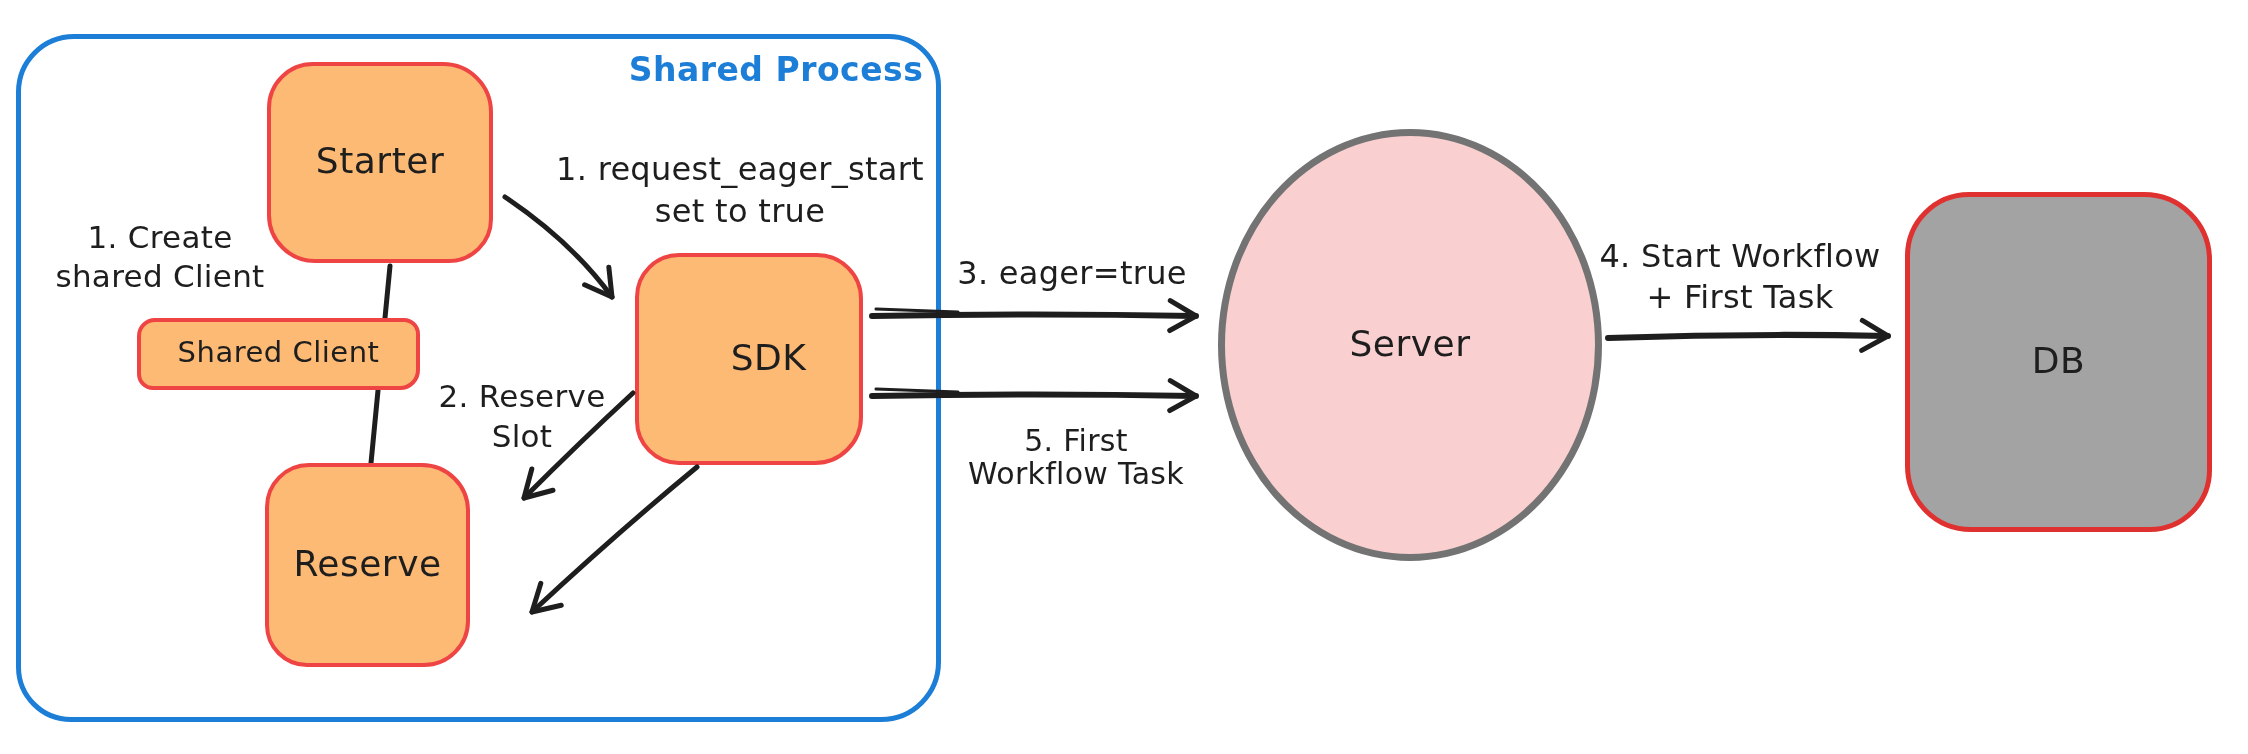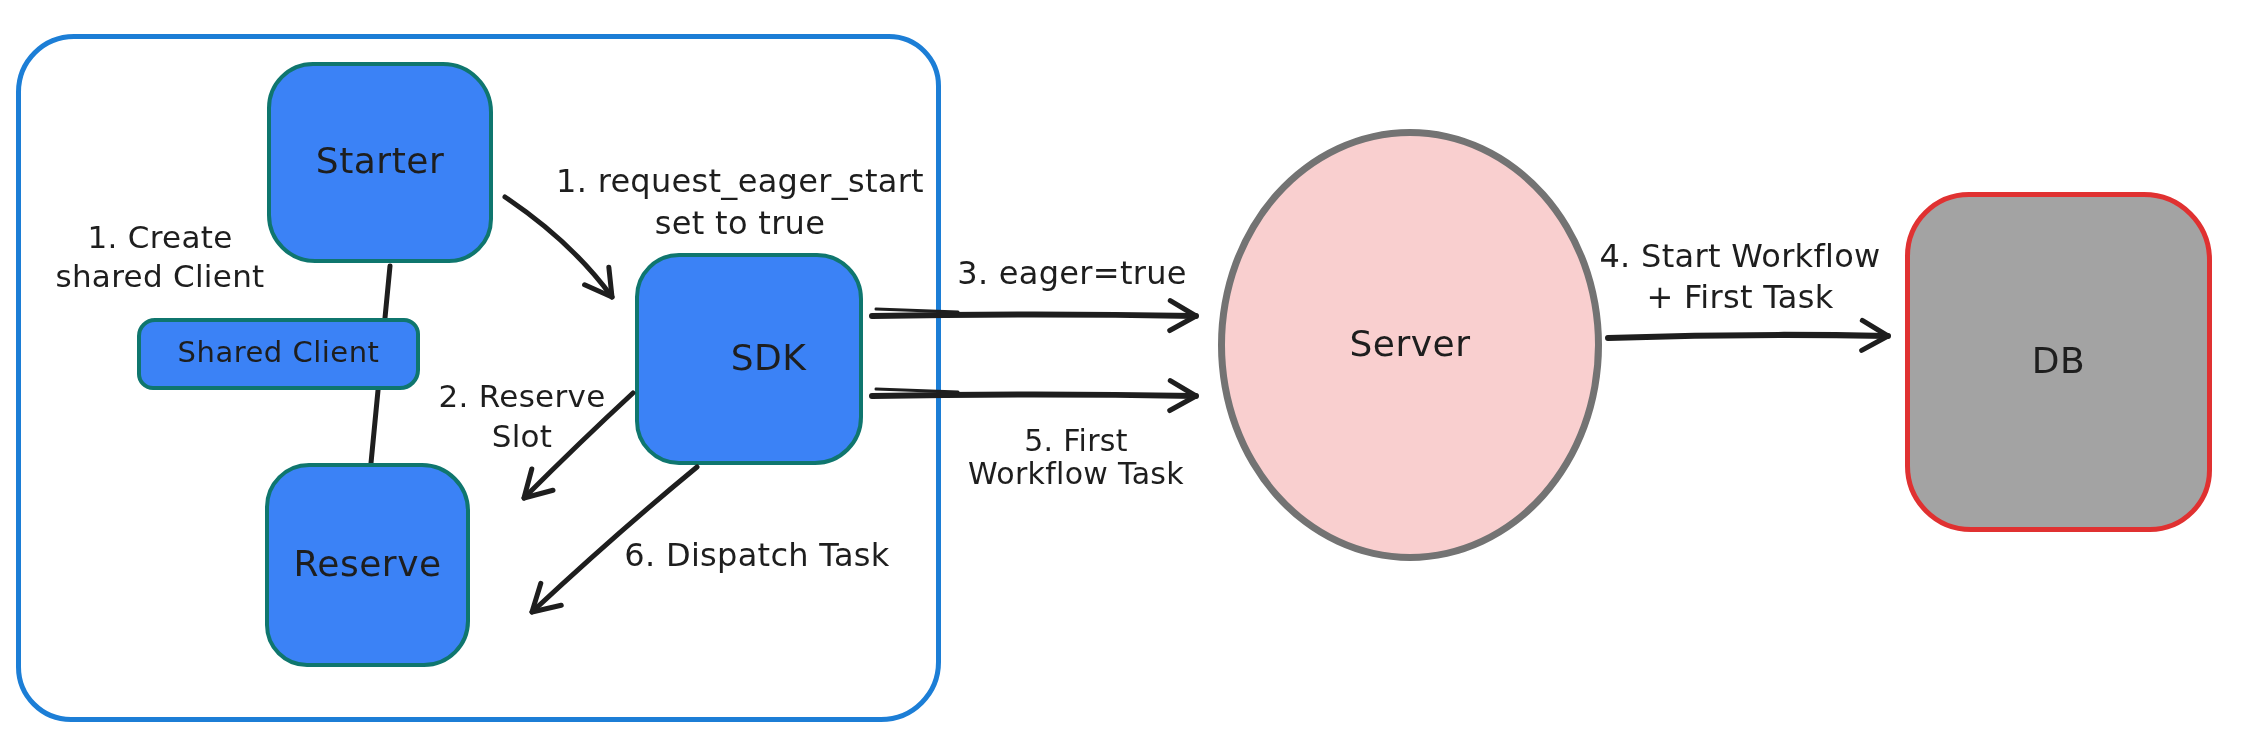--- a/index.html
+++ b/index.html
@@ -23,21 +23,21 @@
   .sp-label{
     position:absolute;left:776px;top:50px;transform:translateX(-50%);
     color:#1c7ed6;font-size:33px;font-weight:bold;letter-spacing:.5px;
     white-space:nowrap;z-index:5;
   }
 
   
   .node{
     position:absolute;box-sizing:border-box;
     display:flex;align-items:center;justify-content:center;
-    background:#3b82f6;border:4px solid #0f766e;
+    background:#fdba74;border:4px solid #ef4444;
     font-size:36px;letter-spacing:.5px;z-index:3;
   }
   .node span{transform:translateY(-2px);}
   .starter{left:267px;top:62px;width:226px;height:201px;border-radius:46px 50px 44px 48px;}
   .shared-client{left:137px;top:318px;width:283px;height:72px;border-radius:18px 16px 20px 16px;font-size:29px;}
   .worker{left:265px;top:463px;width:205px;height:204px;border-radius:44px 48px 46px 42px;}
   .sdk{left:635px;top:253px;width:228px;height:212px;border-radius:44px 46px 48px 44px;padding-left:39px;}
   .server{
     left:1218px;top:129px;width:384px;height:432px;border-radius:50%;
     background:#f9cfcf;border:7px solid #737373;
@@ -47,37 +47,38 @@
     background:#a3a3a3;border:5px solid #e03131;
   }
 
   
   .ann{
     position:absolute;transform:translateX(-50%);
     white-space:pre-line;text-align:center;
     font-size:31px;line-height:39px;letter-spacing:.3px;z-index:5;
   }
   .ann-create{left:160px;top:218px;}
-  .ann-eager-start{left:740px;top:160px;font-size:32px;line-height:42px;}
+  .ann-eager-start{left:740px;top:148px;font-size:32px;line-height:42px;}
   .ann-reserve{left:522px;top:376px;line-height:40px;}
   .ann-eager-true{left:1072px;top:254px;font-size:32px;}
   .ann-first-task{left:1076px;top:424px;font-size:30px;line-height:33px;}
   .ann-start-wf{left:1740px;top:236px;font-size:32px;line-height:41px;}
   .ann-dispatch{left:757px;top:536px;font-size:32px;}
 </style>
 </head>
 <body>
 
 <div class="canvas">
 
   <svg class="layer z1" viewBox="0 0 2248 754">
     <path d="M 390 266 L 371 463" stroke="#1e1e1e" stroke-width="5" stroke-linecap="round" fill="none"></path>
   </svg>
 
   <div class="shared-process"></div>
+  <div class="sp-label">Shared Process</div>
 
   <div class="node starter">
     <span>Starter</span>
   </div>
   <div class="node shared-client">
     <span>Shared Client</span>
   </div>
   <div class="node worker">
     <span>Reserve</span>
   </div>
@@ -112,15 +113,14 @@
 shared Client</div>
   <div class="ann ann-eager-start">1. request_eager_start
 set to true</div>
   <div class="ann ann-reserve">2. Reserve
 Slot</div>
   <div class="ann ann-eager-true">3. eager=true</div>
   <div class="ann ann-start-wf">4. Start Workflow
 + First Task</div>
   <div class="ann ann-first-task">5. First
 Workflow Task</div>
-  <div class="ann ann-dispatch">6. Dispatch Task</div>
 
 </div>
 
 </body></html>

